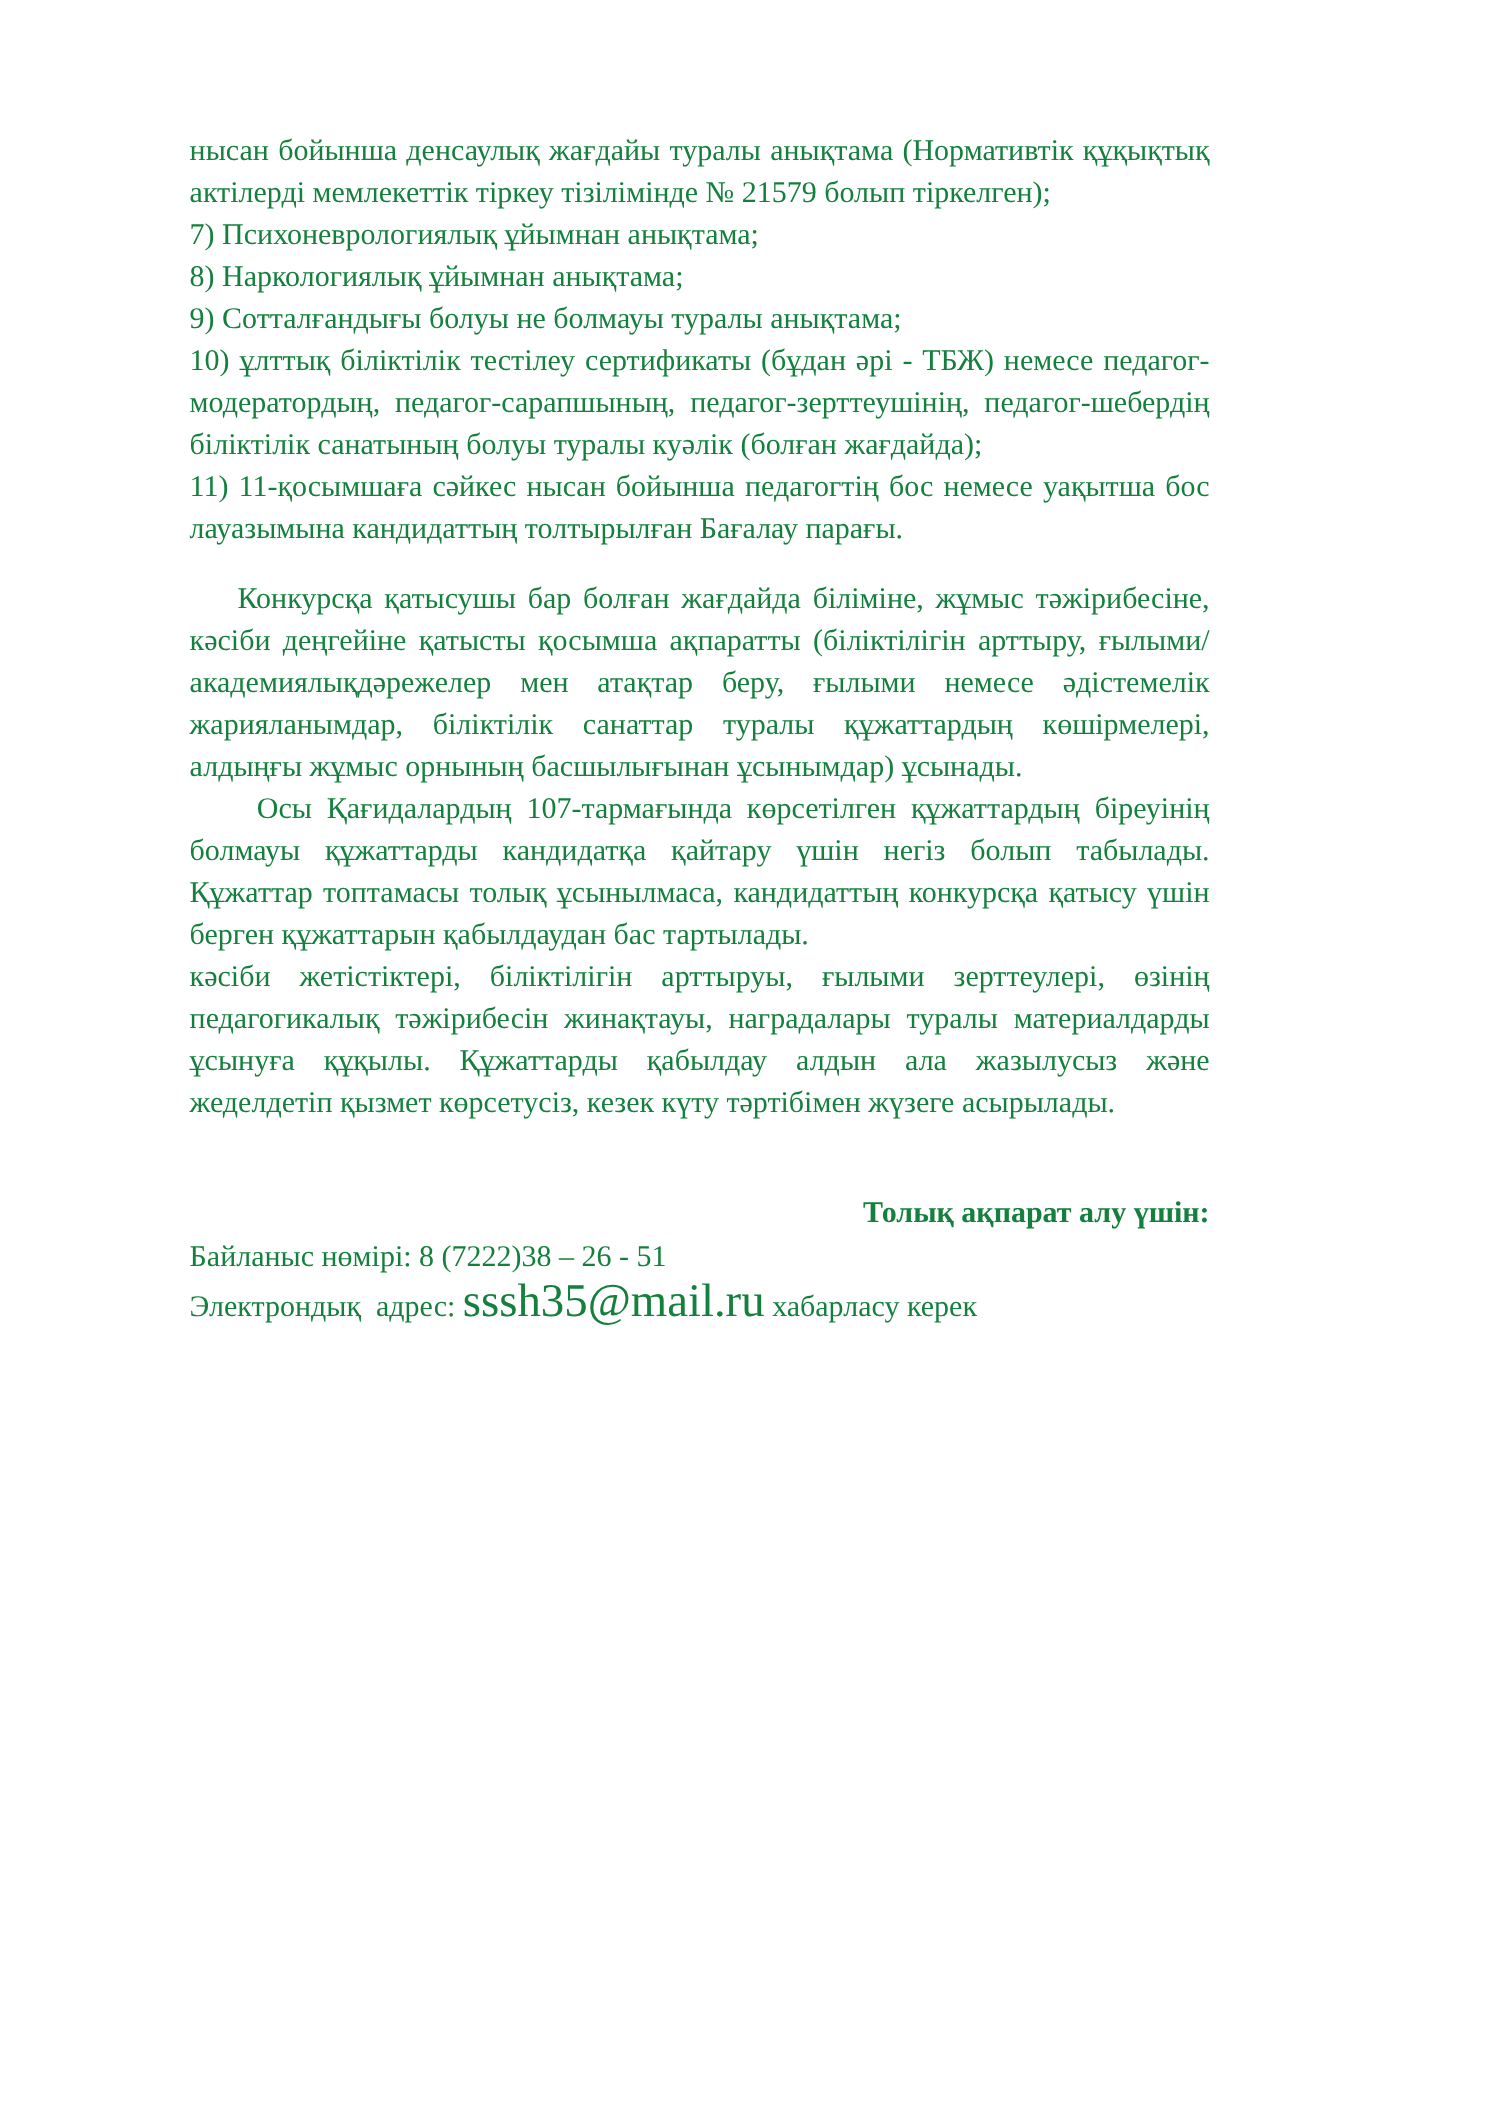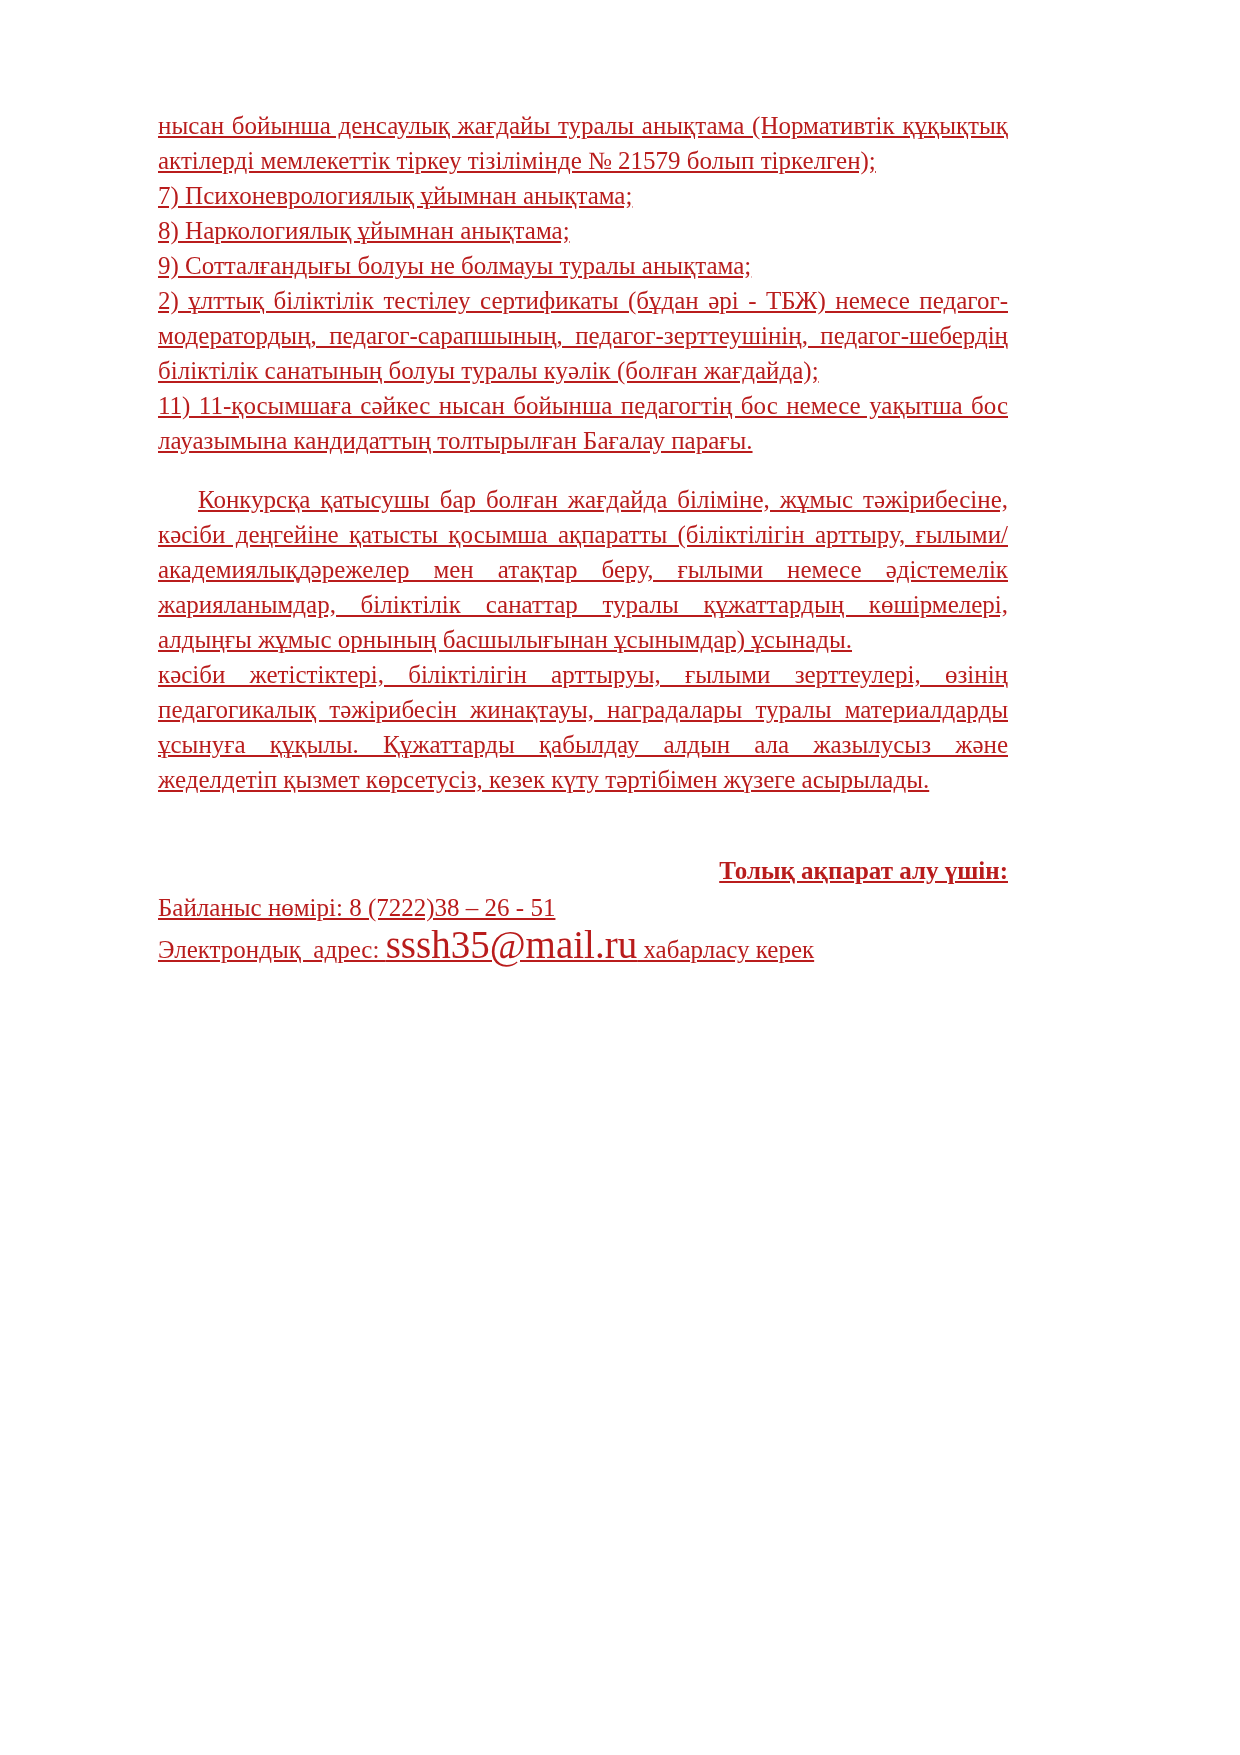--- a/index.html
+++ b/index.html
@@ -6,27 +6,26 @@
     margin: 0;
     padding: 0;
     background: #ffffff;
   }
   .page {
     position: relative;
     box-sizing: border-box;
     width: 1144px;
     height: 1755px;
     background: #ffffff;
-    color: #b91c1c;
+    color: #15803d;
     padding: 108px 136px 0 158px;
     font-family: "Liberation Serif", "DejaVu Serif", serif;
     font-size: 25px;
     line-height: 35px;
     overflow: hidden;
-    text-decoration: underline;
   }
   .para {
     margin: 0;
     text-align: justify;
     text-justify: inter-word;
   }
   .para.left {
     text-align: left;
   }
   .indent-sm { text-indent: 40px; }
@@ -53,26 +52,27 @@
 <div class="page">
 
   <p class="para">нысан бойынша денсаулық жағдайы туралы анықтама (Нормативтік құқықтық актілерді мемлекеттік тіркеу тізілімінде № 21579 болып тіркелген);</p>
 
   <p class="para left">7) Психоневрологиялық ұйымнан анықтама;</p>
 
   <p class="para left">8) Наркологиялық ұйымнан анықтама;</p>
 
   <p class="para left">9) Сотталғандығы болуы не болмауы туралы анықтама;</p>
 
-  <p class="para">2) ұлттық біліктілік тестілеу сертификаты (бұдан әрі - ТБЖ) немесе педагог-модератордың, педагог-сарапшының, педагог-зерттеушінің, педагог-шебердің біліктілік санатының болуы туралы куәлік (болған жағдайда);</p>
+  <p class="para">10) ұлттық біліктілік тестілеу сертификаты (бұдан әрі - ТБЖ) немесе педагог-модератордың, педагог-сарапшының, педагог-зерттеушінің, педагог-шебердің біліктілік санатының болуы туралы куәлік (болған жағдайда);</p>
 
   <p class="para">11) 11-қосымшаға сәйкес нысан бойынша педагогтің бос немесе уақытша бос лауазымына кандидаттың толтырылған Бағалау парағы.</p>
 
   <p class="para indent-sm gap-before">Конкурсқа қатысушы бар болған жағдайда біліміне, жұмыс тәжірибесіне, кәсіби деңгейіне қатысты қосымша ақпаратты (біліктілігін арттыру, ғылыми/академиялықдәрежелер мен атақтар беру, ғылыми немесе әдістемелік жарияланымдар, біліктілік санаттар туралы құжаттардың көшірмелері, алдыңғы жұмыс орнының басшылығынан ұсынымдар) ұсынады.</p>
 
+  <p class="para indent-md">Осы Қағидалардың 107-тармағында көрсетілген құжаттардың біреуінің болмауы құжаттарды кандидатқа қайтару үшін негіз болып табылады. Құжаттар топтамасы толық ұсынылмаса, кандидаттың конкурсқа қатысу үшін берген құжаттарын қабылдаудан бас тартылады.</p>
 
 
   <p class="para">кәсіби жетістіктері, біліктілігін арттыруы, ғылыми зерттеулері, өзінің педагогикалық тәжірибесін жинақтауы, наградалары туралы материалдарды ұсынуға құқылы. Құжаттарды қабылдау алдын ала жазылусыз және жеделдетіп қызмет көрсетусіз, кезек күту тәртібімен жүзеге асырылады.</p>
 
   <p class="para contact-heading">Толық ақпарат алу үшін:</p>
 
 
   <p class="para contact-line">Байланыс нөмірі: 8 (7222)38 – 26 - 51</p>
 
   <p class="para contact-line"><span class="prewrap">Электрондық  адрес: </span><span class="email-large prewrap">sssh35@mail.ru</span><span class="prewrap"> хабарласу керек</span></p>

